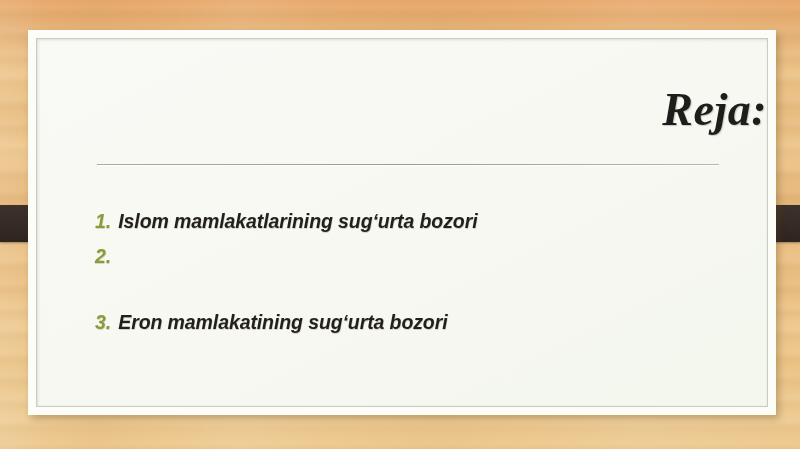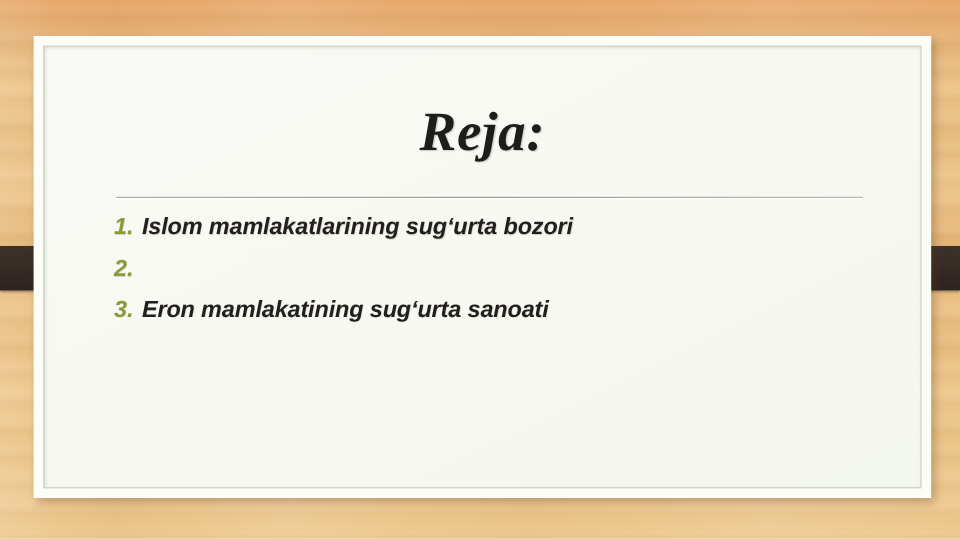--- a/index.html
+++ b/index.html
@@ -104,21 +104,21 @@
     box-shadow: inset 1px 1px 3px rgba(120,125,110,0.22);
     pointer-events: none;
   }
 
   
   #slide-title {
     position: absolute;
     left: 0;
     right: 0;
     top: 48px;
-    text-align: center;
+    text-align: right;
     font-family: "Liberation Serif", "DejaVu Serif", serif;
     font-weight: bold;
     font-style: italic;
     font-size: 46px;
     line-height: 1;
     color: #1d1d1b;
     letter-spacing: 0.5px;
     text-shadow: 1px 1px 1px rgba(120,120,110,0.35);
   }
 
@@ -152,20 +152,21 @@
   }
   .plan-number {
     color: #8a9c39;
     margin-right: 7px;
     text-shadow: 0.5px 0.5px 0.5px rgba(150,150,130,0.35);
   }
   .plan-text {
     color: #231f1c;
     letter-spacing: -0.1px;
     text-shadow: 0.5px 0.5px 0.6px rgba(150,150,140,0.40);
+    margin-top: 32px;
   }
 </style>
 </head>
 <body>
 
 <div id="slide-stage">
 
   <div id="wood-grain"></div>
 
   <div id="ribbon-bar-left" class="ribbon-bar"></div>
@@ -184,21 +185,21 @@
           <span class="plan-number">1.</span>
           <span class="plan-text">Islom mamlakatlarining sug‘urta bozori</span>
         </li>
 
         <li class="plan-item">
           <span class="plan-number">2.</span>
         </li>
 
         <li class="plan-item">
           <span class="plan-number">3.</span>
-          <span class="plan-text">Eron mamlakatining sug‘urta sanoati</span>
+          <span class="plan-text">Eron mamlakatining sug‘urta bozori</span>
         </li>
 
       </ol>
 
     </div>
   </div>
 
 </div>
 
 </body></html>

